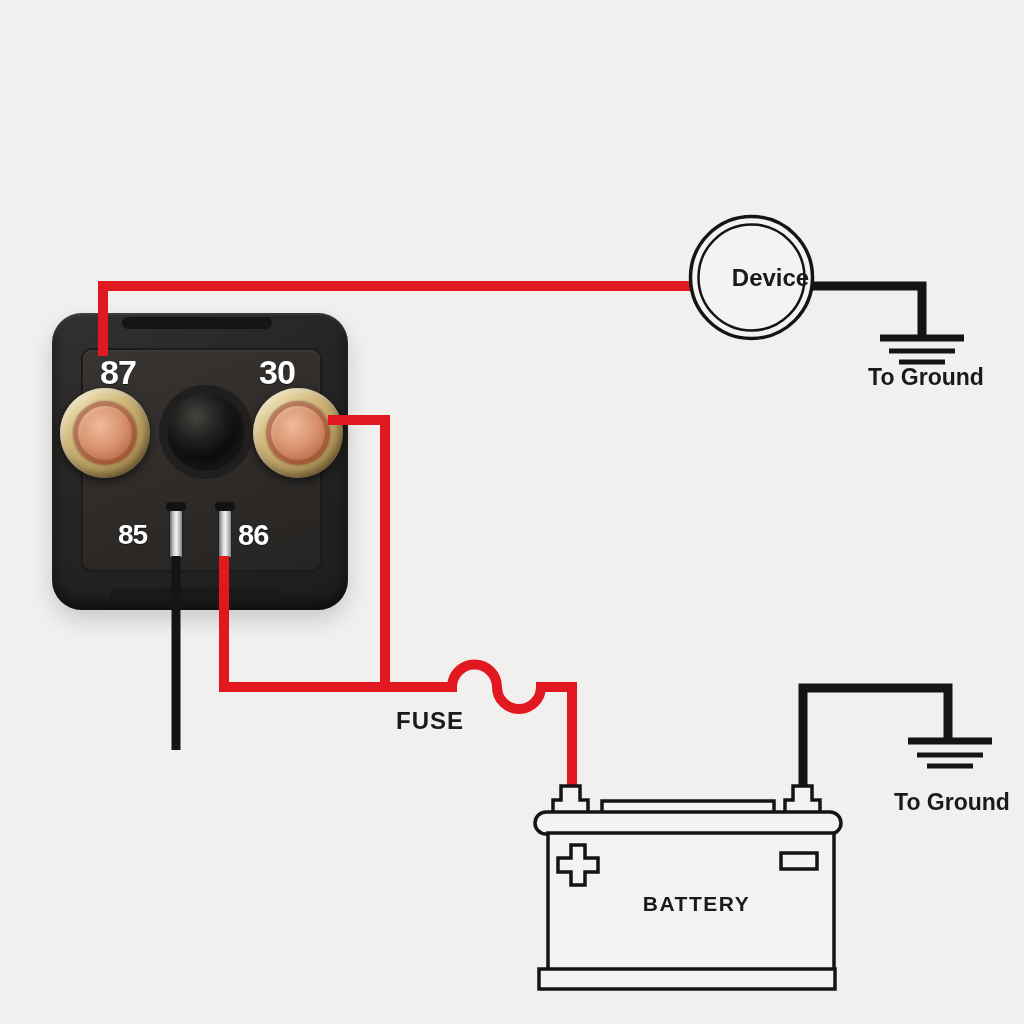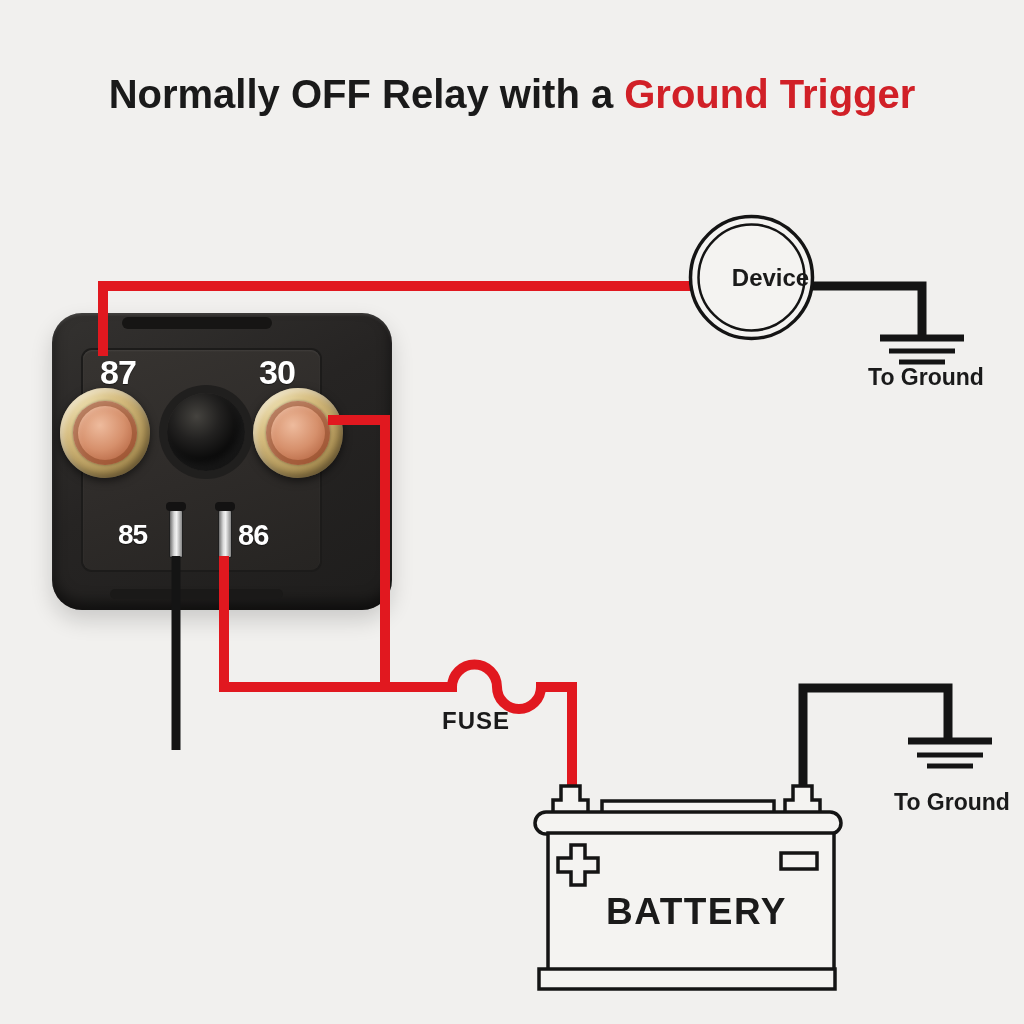--- a/index.html
+++ b/index.html
@@ -17,21 +17,21 @@
     background:var(--background);
   }
   
   .title{
     position:absolute;top:72px;left:0;width:100%;text-align:center;
     font-size:40px;font-weight:bold;color:var(--ink);letter-spacing:0;white-space:nowrap;
   }
   .title .red{color:var(--title-red);margin-left:11px;}
   
   .relay{
-    position:absolute;left:52px;top:313px;width:340px;height:297px;
+    position:absolute;left:52px;top:313px;width:296px;height:297px;
     border-radius:30px;
     background:linear-gradient(150deg,#343230 0%,#262423 45%,#1e1d1c 100%);
     box-shadow:inset 0 2px 3px rgba(255,255,255,.10),inset 0 -8px 14px rgba(0,0,0,.55),0 10px 22px rgba(0,0,0,.16);
   }
   .relay-slot-top{
     position:absolute;left:70px;top:4px;width:150px;height:12px;border-radius:6px;
     background:#161514;
   }
   .relay-panel{
     position:absolute;left:31px;top:37px;width:237px;height:220px;border-radius:9px;
@@ -80,34 +80,31 @@
   svg.wiring{position:absolute;left:0;top:0;width:1024px;height:1024px;}
   .wire-red{stroke:var(--wire-red);stroke-width:10;fill:none;stroke-linejoin:miter;}
   .wire-black{stroke:var(--wire-black);stroke-width:9;fill:none;stroke-linejoin:miter;}
   .gnd-line{stroke:var(--wire-black);fill:none;}
   .outline-fill{fill:#f4f3f1;stroke:#141414;stroke-width:3.5;}
   .device-outer{fill:#f4f3f1;stroke:#141414;stroke-width:3.5;}
   .device-inner{fill:none;stroke:#141414;stroke-width:2.5;}
   
   .dlabel{position:absolute;font-weight:bold;color:var(--ink);line-height:1;}
   .device-label{left:708px;top:266px;width:125px;text-align:center;font-size:24px;}
-  .fuse-label{left:396px;top:709px;width:160px;text-align:center;font-size:24px;letter-spacing:1px;}
+  .fuse-label{left:396px;top:709px;width:160px;font-size:24px;letter-spacing:1px;}
   .ground-label-top{left:846px;top:366px;width:160px;text-align:center;font-size:23px;}
   .ground-label-bottom{left:872px;top:791px;width:160px;text-align:center;font-size:23px;}
   .trigger-label{left:41px;top:760px;font-size:24px;}
-  .battery-label{left:555px;top:893px;width:283px;text-align:center;font-size:37px;letter-spacing:1.5px;}
+  .battery-label{left:555px;top:893px;width:283px;text-align:center;font-size:21px;letter-spacing:1.5px;}
 </style>
 </head>
 <body>
 
 <div class="canvas">
 
-  <div class="title">
-    <span>Normally OFF Relay with a</span><span class="red">Ground Trigger</span>
-  </div>
 
   <div class="relay">
     <div class="relay-slot-top"></div>
     <div class="relay-panel"></div>
     <div class="relay-slot-bottom"></div>
     <div class="terminal post-87">
       <div class="copper"></div>
     </div>
     <div class="terminal post-30">
       <div class="copper"></div>

